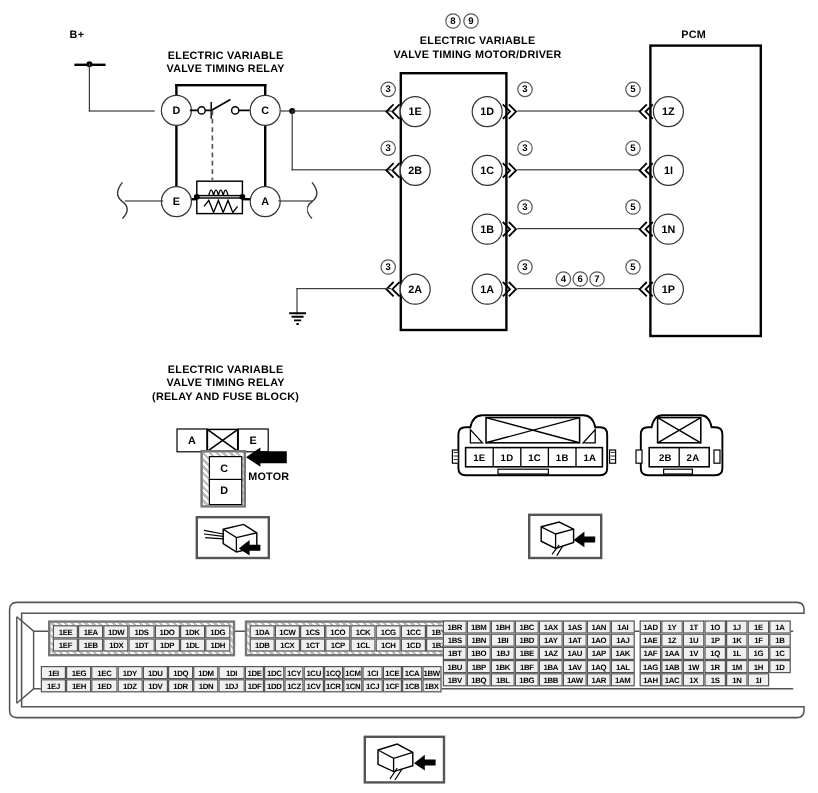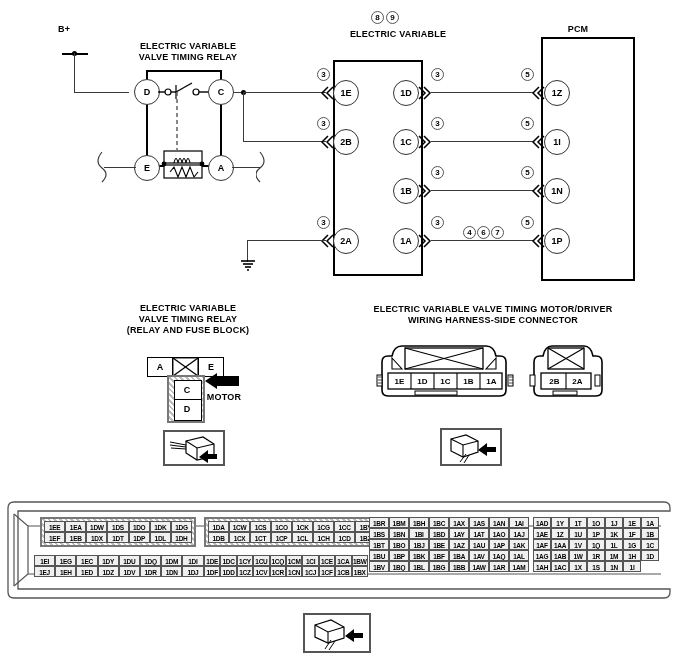--- a/index.html
+++ b/index.html
@@ -178,20 +178,21 @@
 
   <div class="wire h" style="left:234px; top:92px; width:12px;"></div>
   <div class="dot" style="left:241px; top:90px;"></div>
 
   <div class="wire h" style="left:243px; top:92px; width:83px;"></div>
 
   <div class="wire v" style="left:243px; top:92px; height:50px;"></div>
   <div class="wire h" style="left:243px; top:141px; width:83px;"></div>
 
   <div class="lbl" style="left:298px; top:29px; width:200px;">ELECTRIC VARIABLE</div>
+  <div class="lbl" style="left:288px; top:40px; width:220px;">VALVE TIMING MOTOR/DRIVER</div>
   <div class="cnum" style="left:371px; top:11px;">8</div>
   <div class="cnum" style="left:386px; top:11px;">9</div>
 
   <div class="boxline" style="left:333px; top:60px; width:86px; height:212px;"></div>
 
   <div class="term" style="left:333px; top:80px;">1E</div>
   <div class="term" style="left:333px; top:129px;">2B</div>
   <div class="term" style="left:333px; top:228px;">2A</div>
 
   <div class="term" style="left:393px; top:80px;">1D</div>
@@ -317,22 +318,20 @@
   <div class="photo" style="left:163px; top:430px; width:62px; height:36px;">
     <svg width="58" height="32">
       <path d="M21 9 L38 5 L49 12 L49 24 L32 28 L21 21 Z" fill="#fff" stroke="#000" stroke-width="1.2"></path>
       <path d="M21 9 L32 16 L49 12" fill="none" stroke="#000" stroke-width="1.1"></path>
       <path d="M32 16 L32 28" fill="none" stroke="#000" stroke-width="1.1"></path>
       <path d="M5 10 L21 13 M5 13 L21 15 M6 16 L21 17" stroke="#000" stroke-width="1"></path>
       <polygon points="52,22 43,22 43,18 34,25 43,31 43,27 52,27" fill="#000"></polygon>
     </svg>
   </div>
 
-  <div class="lbl" style="left:338px; top:304px; width:310px;">ELECTRIC VARIABLE VALVE TIMING MOTOR/DRIVER</div>
-  <div class="lbl" style="left:338px; top:315px; width:310px;">WIRING HARNESS-SIDE CONNECTOR</div>
 
   <svg class="abs" style="left:370px; top:340px;" width="150" height="62">
     <path d="M12 22 q0 -6 6 -6 l4 0 q2 -10 10 -10 l84 0 q8 0 10 10 l4 0 q6 0 6 6 l0 28 q0 6 -6 6 l-112 0 q-6 0 -6 -6 Z" fill="#fff" stroke="#000" stroke-width="1.6"></path>
     <rect x="35" y="8" width="78" height="21" fill="#fff" stroke="#000" stroke-width="1.3"></rect>
     <line x1="35" y1="8" x2="113" y2="29" stroke="#000" stroke-width="1.2"></line>
     <line x1="113" y1="8" x2="35" y2="29" stroke="#000" stroke-width="1.2"></line>
     <path d="M22 18 l10 11 l-10 0 Z" fill="#fff" stroke="#000" stroke-width="1.1"></path>
     <path d="M126 18 l-10 11 l10 0 Z" fill="#fff" stroke="#000" stroke-width="1.1"></path>
     <rect x="18" y="33" width="114" height="16" fill="#fff" stroke="#000" stroke-width="1.3"></rect>
     <rect x="7" y="35" width="5" height="11" fill="#fff" stroke="#000" stroke-width="1"></rect>

